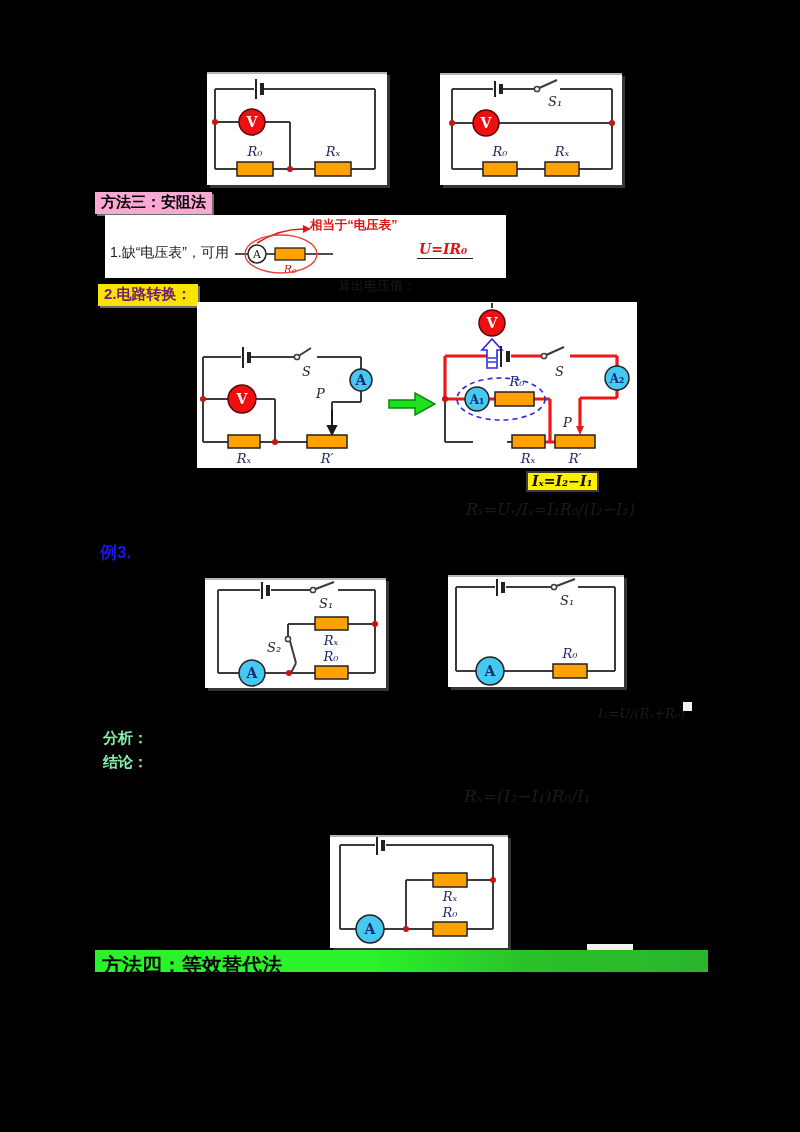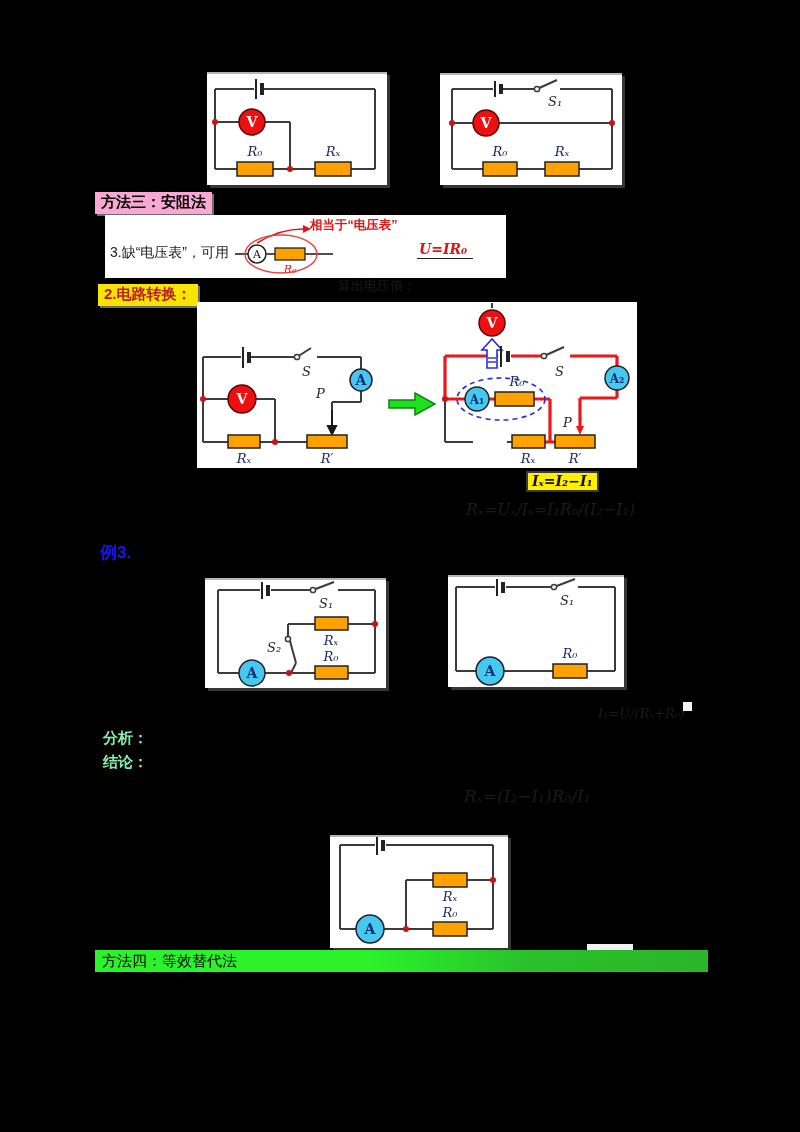--- a/index.html
+++ b/index.html
@@ -2,25 +2,25 @@
 <html><head>
 <meta charset="utf-8">
 <style>
   html,body{margin:0;padding:0;background:#000;}
   #page{position:relative;width:800px;height:1132px;background:#000;overflow:hidden;
         font-family:"Liberation Sans",sans-serif;}
   .whitebox{position:absolute;background:#fff;}
   .shadowed{box-shadow:3px 3px 0 rgba(120,120,120,.45), inset 0 2px 0 #b5b5b5;}
   .gheading{position:absolute;background:#f9a8d4;color:#000;font-weight:bold;font-size:15px;
             padding:1px 6px 2px;white-space:nowrap;box-shadow:2px 2px 0 #6e6e6e;}
-  .yheading{position:absolute;background:#f8e400;color:#b91c1c;font-weight:bold;font-size:15px;
+  .yheading{position:absolute;background:#f8e400;color:#701a75;font-weight:bold;font-size:15px;
             padding:1px 6px 2px;white-space:nowrap;box-shadow:2px 2px 0 #6e6e6e;}
   .greenbar{position:absolute;left:95px;top:950px;width:613px;height:22px;
             background:linear-gradient(90deg,#2bf22b 0%,#2bf22b 45%,#2ac12a 70%,#2ab52a 100%);}
-  .greenbar span{position:absolute;left:7px;top:2px;font-weight:normal;font-size:15px;color:#000;white-space:nowrap;}
+  .greenbar span{position:absolute;left:7px;top:2px;font-weight:bold;font-size:20px;color:#000;white-space:nowrap;}
   .cnline{position:absolute;color:#1a1a1a;font-size:14px;white-space:nowrap;}
   .redtxt{color:#e11414;font-weight:bold;}
   .formula{font-family:"DejaVu Serif",serif;font-style:italic;font-weight:bold;}
   .ulined{border-bottom:1.5px solid #222;padding:0 6px 1px 2px;}
   .ixbadge{position:absolute;left:528px;top:473px;background:#fff000;color:#111;
            font-family:"DejaVu Serif",serif;font-style:italic;font-weight:bold;font-size:14px;
            padding:0 4px 1px;box-shadow:0 0 0 2px rgba(235,235,235,.25);}
   .faint{position:absolute;color:#1b1b1b;font-family:"DejaVu Serif",serif;font-style:italic;
          white-space:nowrap;}
   .redlabel{position:absolute;color:#86efac;font-weight:bold;font-size:15px;white-space:nowrap;}
@@ -84,21 +84,21 @@
   <div class="gheading" style="left:95px;top:192px;">
     <span>方法三：安阻法</span>
   </div>
 
   <div class="whitebox" style="left:105px;top:215px;width:360px;height:63px;padding-left:41px;">
     <span class="redtxt" style="position:absolute;left:205px;top:2px;font-size:12.5px;">相当于“电压表”</span>
     <svg style="position:absolute;left:148px;top:6px;" width="60" height="24" viewBox="0 0 60 24">
       <path d="M4,22 C 20,12 34,8 50,8" stroke="#e11414" stroke-width="1.5" fill="none"></path>
       <path d="M50,4 L58,8 L50,12 Z" fill="#e11414"></path>
     </svg>
-    <span class="cnline" style="left:5px;top:29px;">3.缺“电压表”，可用</span>
+    <span class="cnline" style="left:5px;top:29px;">1.缺“电压表”，可用</span>
     <svg style="position:absolute;left:130px;top:15px;" width="100" height="46" viewBox="0 0 100 46">
       <line x1="0" y1="24" x2="13" y2="24" stroke="#3c3c3c" stroke-width="1.8"></line>
       <circle cx="22" cy="24" r="9" fill="#fff" stroke="#222" stroke-width="1.5"></circle>
       <text x="22" y="28" text-anchor="middle" font-size="11" fill="#111">A</text>
       <line x1="31" y1="24" x2="40" y2="24" stroke="#3c3c3c" stroke-width="1.8"></line>
       <rect x="40" y="18" width="30" height="12" fill="#ffa200" stroke="#222" stroke-width="1.3"></rect>
       <line x1="70" y1="24" x2="98" y2="24" stroke="#3c3c3c" stroke-width="1.8"></line>
       <text x="55" y="43" text-anchor="middle" font-size="11" font-style="italic" fill="#e11414">R₀</text>
       <ellipse cx="46" cy="24" rx="36" ry="19" fill="none" stroke="#e84040" stroke-width="1.4"></ellipse>
     </svg>

